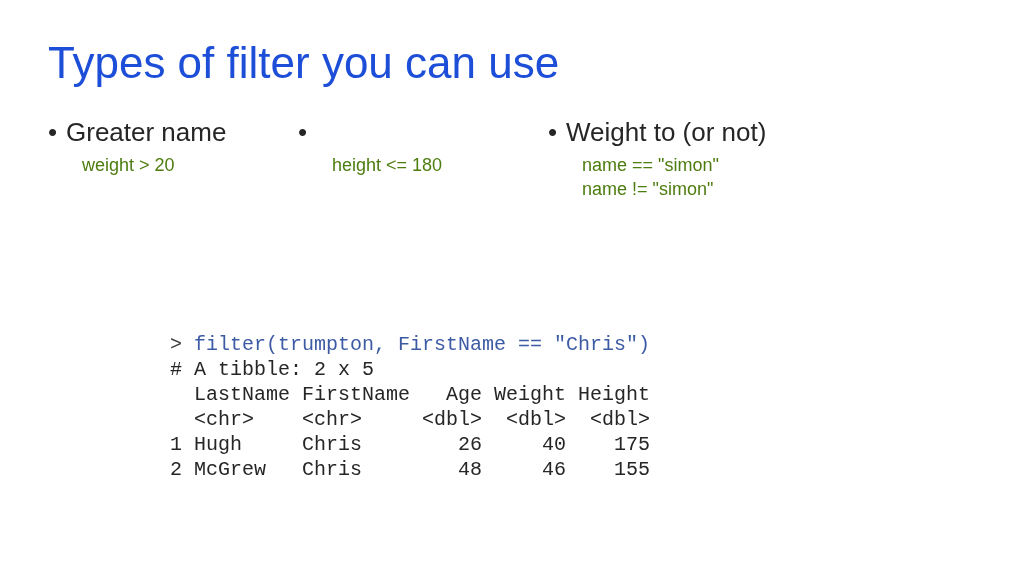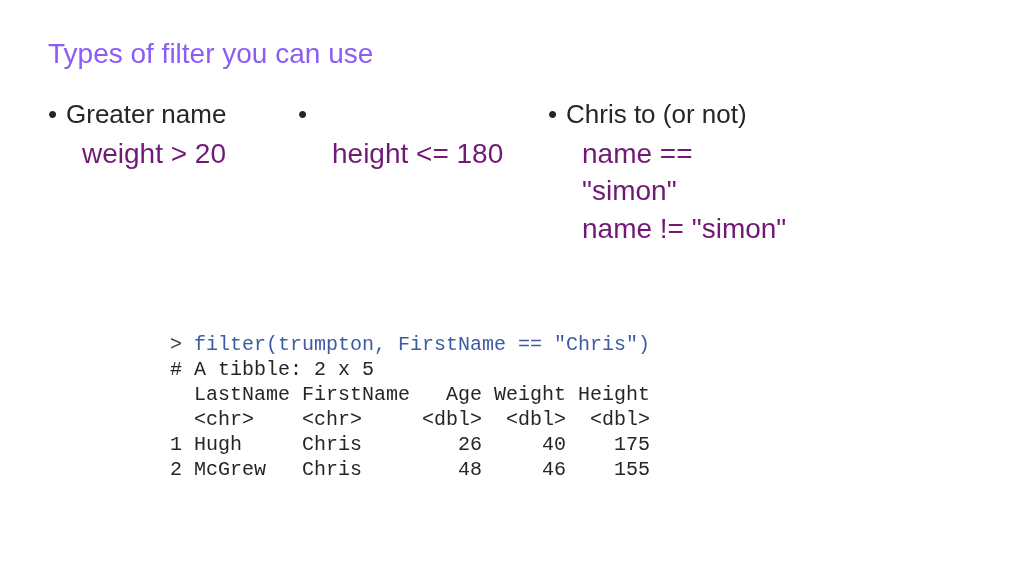--- a/index.html
+++ b/index.html
@@ -13,23 +13,23 @@
     overflow: hidden;
   }
   .slide {
     position: relative;
     width: 1024px;
     height: 576px;
     box-sizing: border-box;
     padding: 38px 48px 0 48px;
   }
   .title {
-    font-size: 28px;
+    font-size: 44px;
     font-weight: 300;
-    color: #8b5cf6;
+    color: #1d4ed8;
     margin: 0 0 28px 0;
   }
   .cols {
     display: flex;
     gap: 40px;
   }
   .col {
     flex: 0 0 auto;
   }
   .col-header {
@@ -45,23 +45,23 @@
     display: inline-block;
     width: 18px;
     text-align: left;
     color: #262626;
   }
   .examples {
     padding-left: 34px;
     margin: 0;
   }
   .examples div {
-    font-size: 28px;
+    font-size: 18px;
     font-weight: 400;
-    color: #701a75;
+    color: #4d7c0f;
     line-height: 1.35;
   }
   .code-block {
     position: absolute;
     left: 170px;
     top: 332px;
     font-family: Consolas, "Courier New", monospace;
     font-size: 20px;
     line-height: 1.25;
     white-space: pre;
@@ -95,21 +95,21 @@
         <span class="bullet">•</span>
       </div>
       <div class="examples">
         <div>height &lt;= 180</div>
       </div>
     </div>
 
     <div class="col" style="width:240px">
       <div class="col-header">
         <span class="bullet">•</span>
-        <span>Chris to (or not)</span>
+        <span>Weight to (or not)</span>
       </div>
       <div class="examples">
         <div>name == "simon"</div>
         <div>name != "simon"</div>
       </div>
     </div>
 
   </div>
 
   <div class="code-block"><span class="prompt">&gt; </span><span class="cmd">filter(trumpton, FirstName == "Chris")</span>

